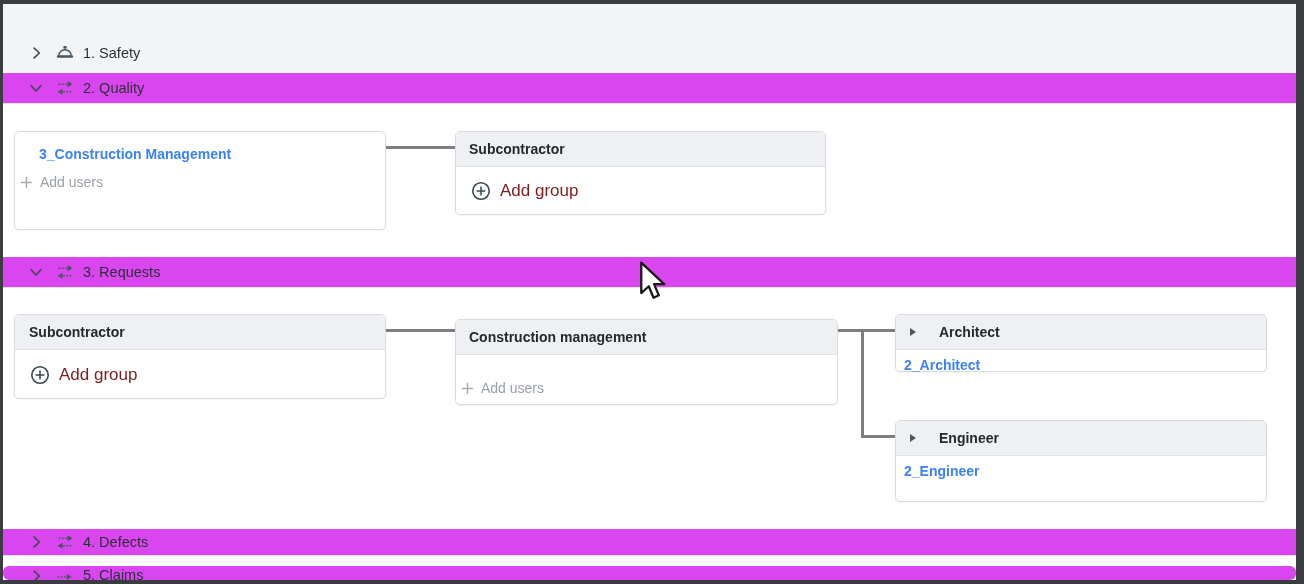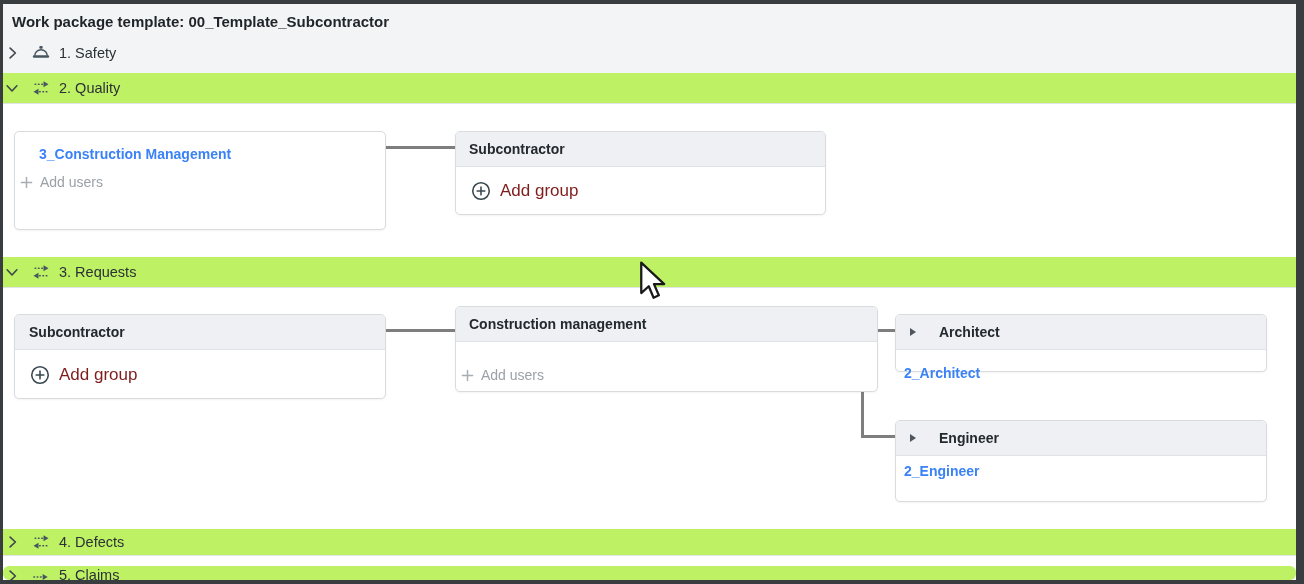--- a/index.html
+++ b/index.html
@@ -19,30 +19,30 @@
   
   .top-band {
     position:absolute; left:3px; top:4px; width:1293px; height:70px;
     background:#f3f4f6; border-bottom:1px solid #d8dbde; z-index:2;
   }
   .page-title {
     position:absolute; left:9px; top:9px;
     font-size:15px; font-weight:700; color:#1f2428;
   }
   .section-row {
-    display:flex; align-items:center; padding-left:0;
+    display:flex; align-items:center; padding-left:24px;
     color:#2b3136; font-size:14.5px;
   }
   .section-row .sec-label { margin-left:8px; }
   .section-row .sec-icon  { margin-left:10px; width:20px; height:20px; display:inline-flex; align-items:center; justify-content:center; }
   .section-row .chev { width:18px; height:18px; display:inline-flex; align-items:center; justify-content:center; cursor:pointer; }
   .row-safety { position:absolute; left:0; top:32px; width:100%; height:33px; }
   .band-row {
     position:absolute; left:3px; width:1293px; height:31px;
-    background:#bef264; border-bottom:1px solid #e1e4e7; z-index:2;
+    background:#d946ef; border-bottom:1px solid #e1e4e7; z-index:2;
   }
   .row-quality  { top:73px; }
   .row-requests { top:257px; }
   .row-defects  { top:529px; height:27px; }
   .row-claims   { top:566px; height:14px; overflow:hidden; align-items:flex-start; padding-top:1px; border-bottom:none;border-radius:6px; }
 
   
   .connector { position:absolute; background:#7e7e7e; z-index:1; }
 
   
@@ -86,21 +86,20 @@
   .add-group .add-group-label { margin-left:8px; font-size:17px; color:#7f1d1d; }
 
   .cursor-wrap { position:absolute; left:637px; top:261px; z-index:20; pointer-events:none; }
 </style>
 </head>
 <body>
 
 <div class="frame">
 
   <div class="top-band">
-    <div class="page-title">Work package template: 00_Template_Subcontractor</div>
 
     <div class="section-row row-safety">
       <span class="chev">
         <svg width="18" height="18" viewBox="0 0 24 24">
             <polyline points="9.5,5.5 16.5,12 9.5,18.5" fill="none" stroke="#40474d" stroke-width="2.2" stroke-linecap="round" stroke-linejoin="round"></polyline>
           </svg>
       </span>
       <span class="sec-icon">
         <svg width="20" height="20" viewBox="0 0 24 24">
           <path d="M4.5,15.2 a7.5,7.2 0 0 1 15,0" fill="none" stroke="#46555f" stroke-width="1.8"></path>
@@ -194,21 +193,21 @@
           <svg width="22" height="22" viewBox="0 0 24 24">
             <circle cx="12" cy="12" r="9" fill="none" stroke="#37474f" stroke-width="1.7"></circle>
             <path d="M12,7.8 V16.2 M7.8,12 H16.2" stroke="#37474f" stroke-width="1.7" stroke-linecap="round"></path>
           </svg>
         </span>
         <span class="add-group-label">Add group</span>
       </div>
     </div>
   </div>
 
-  <div class="card" style="left:455px; top:306px; width:423px; height:86px;">
+  <div class="card" style="left:455px; top:319px; width:383px; height:86px;">
     <div class="card-header no-caret">
       <span class="card-title">Construction management</span>
     </div>
     <div class="card-body" style="height:50px;">
       <div class="add-users" style="left:5px; bottom:9px;">
         <span class="plus-glyph">
           <svg width="13" height="13" viewBox="0 0 14 14">
               <path d="M7,1.5 V12.5 M1.5,7 H12.5" stroke="#a7adb3" stroke-width="1.6" stroke-linecap="round"></path>
             </svg>
         </span>
@@ -216,21 +215,21 @@
       </div>
     </div>
   </div>
 
   <div class="card" style="left:895px; top:314px; width:372px; height:58px;">
     <div class="card-header">
       <span class="caret-right"></span>
       <span class="card-title">Architect</span>
     </div>
     <div class="card-body" style="height:46px;">
-      <div class="group-name" style="left:8px; top:15px;">2_Architect</div>
+      <div class="group-name" style="left:8px; top:7px;">2_Architect</div>
     </div>
   </div>
 
   <div class="card" style="left:895px; top:420px; width:372px; height:82px;">
     <div class="card-header">
       <span class="caret-right"></span>
       <span class="card-title">Engineer</span>
     </div>
     <div class="card-body" style="height:46px;text-align:center;">
       <div class="group-name" style="left:8px; top:7px;">2_Engineer</div>

